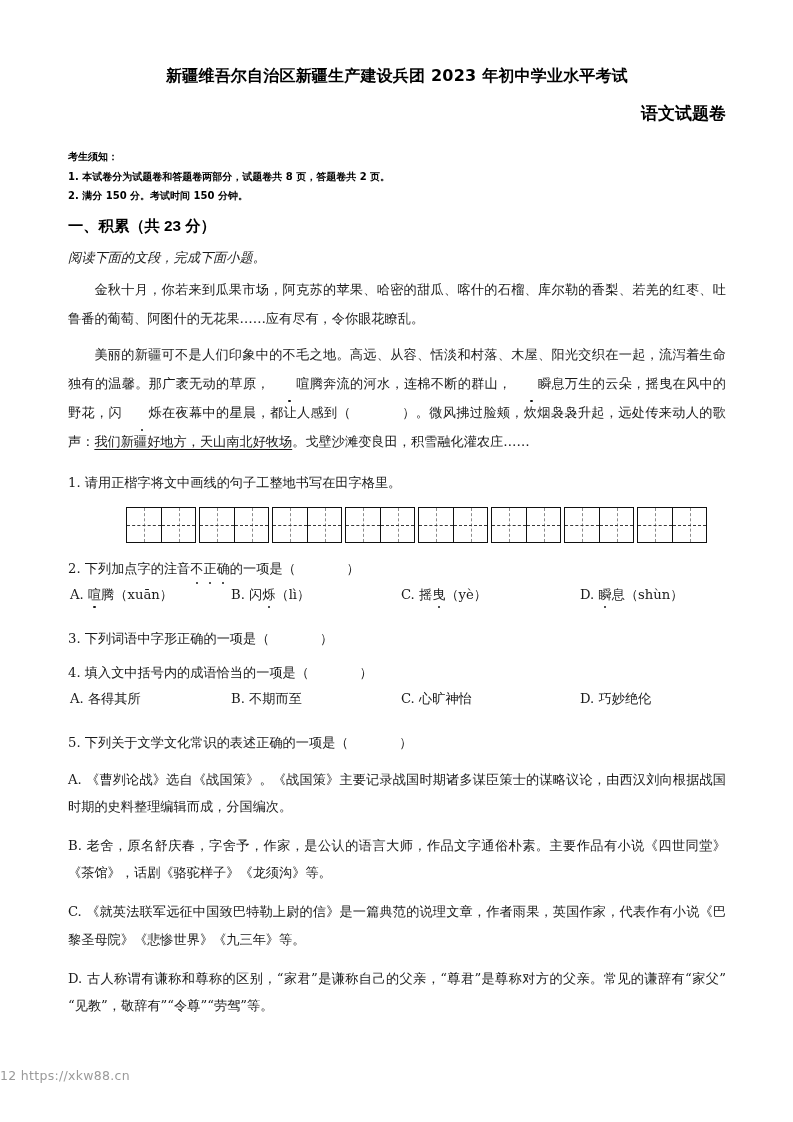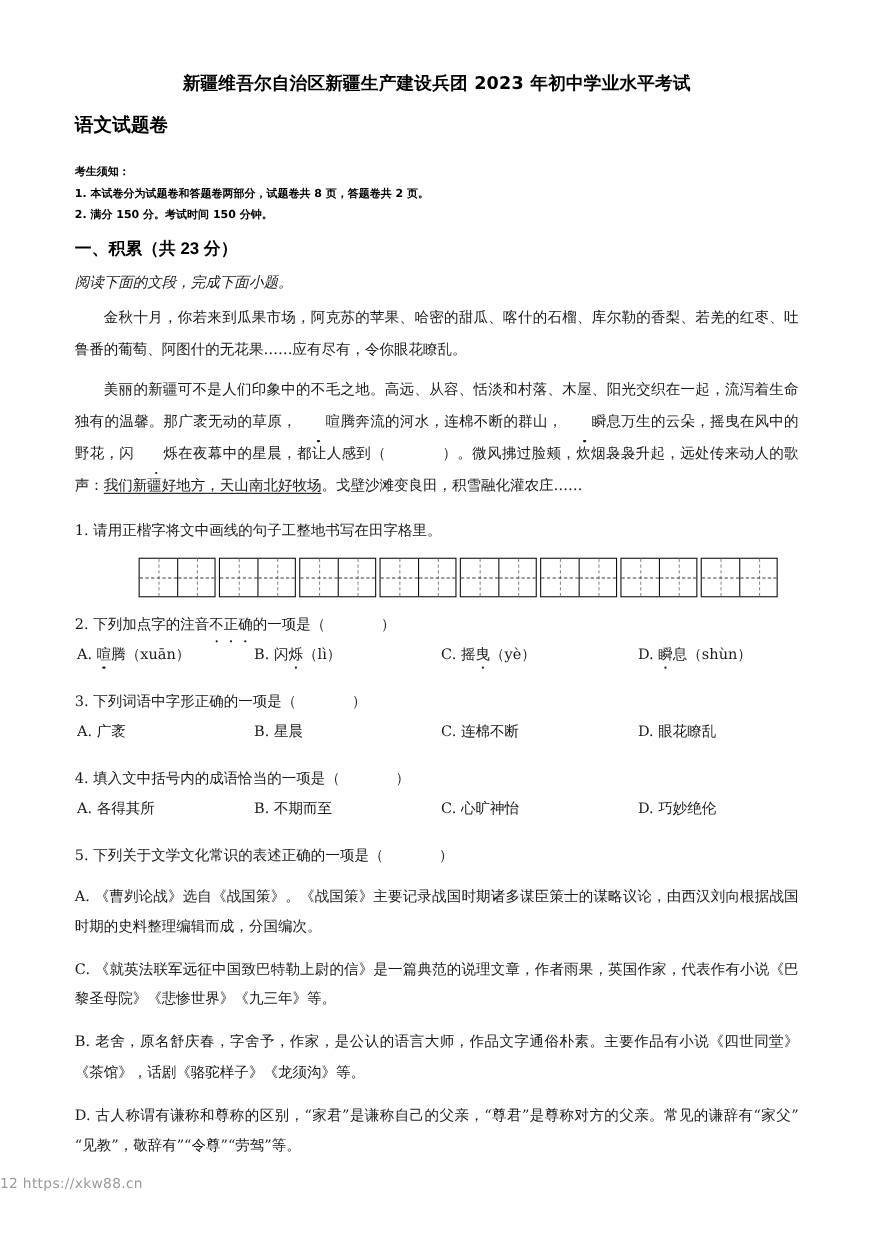--- a/index.html
+++ b/index.html
@@ -33,21 +33,21 @@
     text-align: center;
     font-family: "DejaVu Sans", "Liberation Sans", sans-serif;
     font-weight: bold;
     font-size: 16px;
     letter-spacing: 0.2px;
     margin-top: 64px;
     line-height: 1.5;
     color: #000;
   }
   .doc-subtitle {
-    text-align: left;
+    text-align: right;
     font-family: Liberation Serif, serif;
     font-weight: bold;
     font-size: 17px;
     margin-top: 14px;
     color: #000;
   }
 
   
   .notice {
     margin-top: 22px;
@@ -242,42 +242,36 @@
 
     <div class="opts-row">
       <div class="opt opt-a"><span>A.</span>&nbsp;<span></span><span class="em-dot">喧</span><span>腾（xuān）</span></div>
       <div class="opt opt-b"><span>B.</span>&nbsp;<span>闪</span><span class="em-dot">烁</span><span>（lì）</span></div>
       <div class="opt opt-c"><span>C.</span>&nbsp;<span>摇</span><span class="em-dot">曳</span><span>（yè）</span></div>
       <div class="opt opt-d"><span>D.</span>&nbsp;<span></span><span class="em-dot">瞬</span><span>息（shùn）</span></div>
     </div>
 
     <div class="q-stem tight"><span>3.</span>&nbsp;<span>下列词语中字形正确的一项是（</span><span class="paren">&nbsp;&nbsp;</span><span>）</span></div>
 
-    <div class="opts-row">
-      <div class="opt opt-a"><span>A.</span>&nbsp;<span>广袤</span></div>
-      <div class="opt opt-b"><span>B.</span>&nbsp;<span>星晨</span></div>
-      <div class="opt opt-c"><span>C.</span>&nbsp;<span>连棉不断</span></div>
-      <div class="opt opt-d"><span>D.</span>&nbsp;<span>眼花瞭乱</span></div>
-    </div>
 
     <div class="q-stem tight"><span>4.</span>&nbsp;<span>填入文中括号内的成语恰当的一项是（</span><span class="paren">&nbsp;&nbsp;</span><span>）</span></div>
 
     <div class="opts-row">
       <div class="opt opt-a"><span>A.</span>&nbsp;<span>各得其所</span></div>
       <div class="opt opt-b"><span>B.</span>&nbsp;<span>不期而至</span></div>
       <div class="opt opt-c"><span>C.</span>&nbsp;<span>心旷神怡</span></div>
       <div class="opt opt-d"><span>D.</span>&nbsp;<span>巧妙绝伦</span></div>
     </div>
 
     <div class="q-stem tight"><span>5.</span>&nbsp;<span>下列关于文学文化常识的表述正确的一项是（</span><span class="paren">&nbsp;&nbsp;</span><span>）</span></div>
 
     <div class="opt-block"><span class="tag">A.</span>&nbsp;<span>《曹刿论战》选自《战国策》。《战国策》主要记录战国时期诸多谋臣策士的谋略议论，由西汉刘向根据战国时期的史料整理编辑而成，分国编次。</span></div>
 
+    <div class="opt-block"><span class="tag">B.</span>&nbsp;<span>老舍，原名舒庆春，字舍予，作家，是公认的语言大师，作品文字通俗朴素。主要作品有小说《四世同堂》《茶馆》，话剧《骆驼样子》《龙须沟》等。</span></div>
+
     <div class="opt-block"><span class="tag">C.</span>&nbsp;<span>《就英法联军远征中国致巴特勒上尉的信》是一篇典范的说理文章，作者雨果，英国作家，代表作有小说《巴黎圣母院》《悲惨世界》《九三年》等。</span></div>
-
-    <div class="opt-block"><span class="tag">B.</span>&nbsp;<span>老舍，原名舒庆春，字舍予，作家，是公认的语言大师，作品文字通俗朴素。主要作品有小说《四世同堂》《茶馆》，话剧《骆驼样子》《龙须沟》等。</span></div>
 
     <div class="opt-block"><span class="tag">D.</span>&nbsp;<span>古人称谓有谦称和尊称的区别，“家君”是谦称自己的父亲，“尊君”是尊称对方的父亲。常见的谦辞有“家父”“见教”，敬辞有”“令尊”“劳驾”等。</span></div>
 
   </div>
 
   <div class="footer">12 https://xkw88.cn</div>
 </div>
 
 </body></html>

